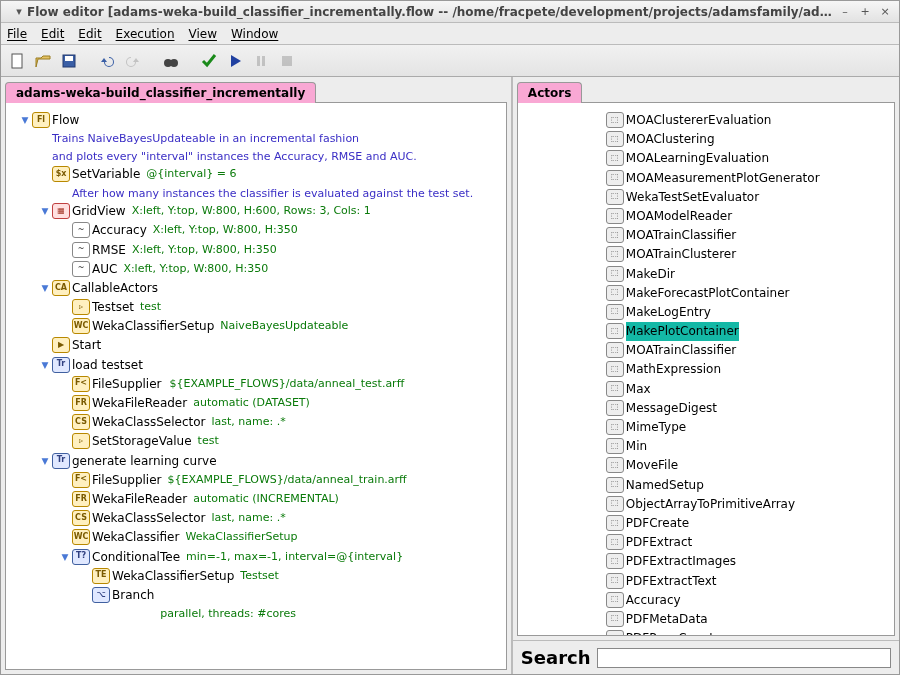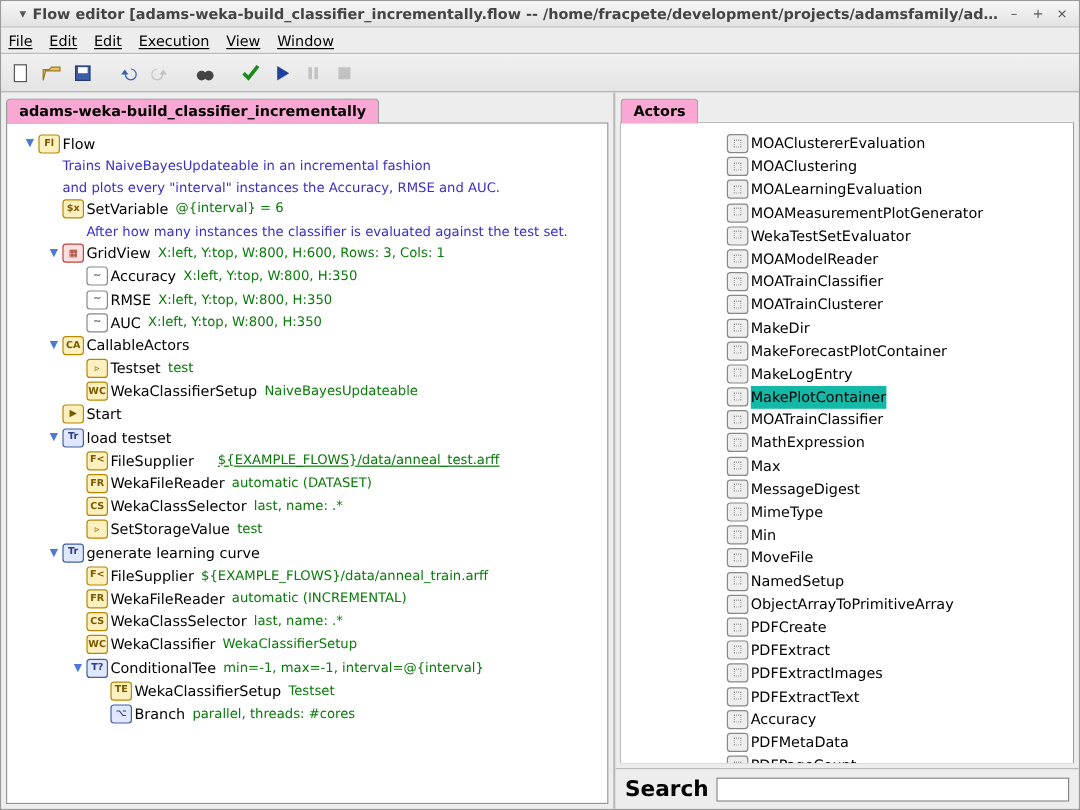--- a/index.html
+++ b/index.html
@@ -210,21 +210,21 @@
               <span class="spacer" style="width: 28px;"></span>
               <span class="expander">▼</span>
               <span class="icon boxblue">Tr</span>
               <span class="label ">load testset</span>
             </div>
             <div class="node">
               <span class="spacer" style="width: 48px;"></span>
               <span class="expander"></span>
               <span class="icon box">F&lt;</span>
               <span class="label ">FileSupplier</span>
-              <span class="params" style="margin-left: 20px; text-decoration: underline;">${EXAMPLE_FLOWS}/data/anneal_test.arff</span>
+              <span class="params" style="margin-left: 8px;">${EXAMPLE_FLOWS}/data/anneal_test.arff</span>
             </div>
             <div class="node">
               <span class="spacer" style="width: 48px;"></span>
               <span class="expander"></span>
               <span class="icon box">FR</span>
               <span class="label ">WekaFileReader</span>
               <span class="params" style="margin-left: 6px;">automatic (DATASET)</span>
             </div>
             <div class="node">
               <span class="spacer" style="width: 48px;"></span>
@@ -286,21 +286,21 @@
               <span class="expander"></span>
               <span class="icon box">TE</span>
               <span class="label ">WekaClassifierSetup</span>
               <span class="params" style="margin-left: 6px;">Testset</span>
             </div>
             <div class="node">
               <span class="spacer" style="width: 68px;"></span>
               <span class="expander"></span>
               <span class="icon boxblue">⌥</span>
               <span class="label ">Branch</span>
-              <span class="params" style="margin-left: 6px;">parallel, threads: #cores</span>
+              <span class="params" style="margin-left: 6px; margin-top: 19px;">parallel, threads: #cores</span>
             </div>
           </div>
       </div>
     </div>
     <div class="panel right">
       <div class="tab"><span class="tab-label">Actors</span></div>
       <div class="tab-body">
         <div class="tree" id="actors-tree">
             <div class="node">
               <span class="spacer" style="width: 70px;"></span>

